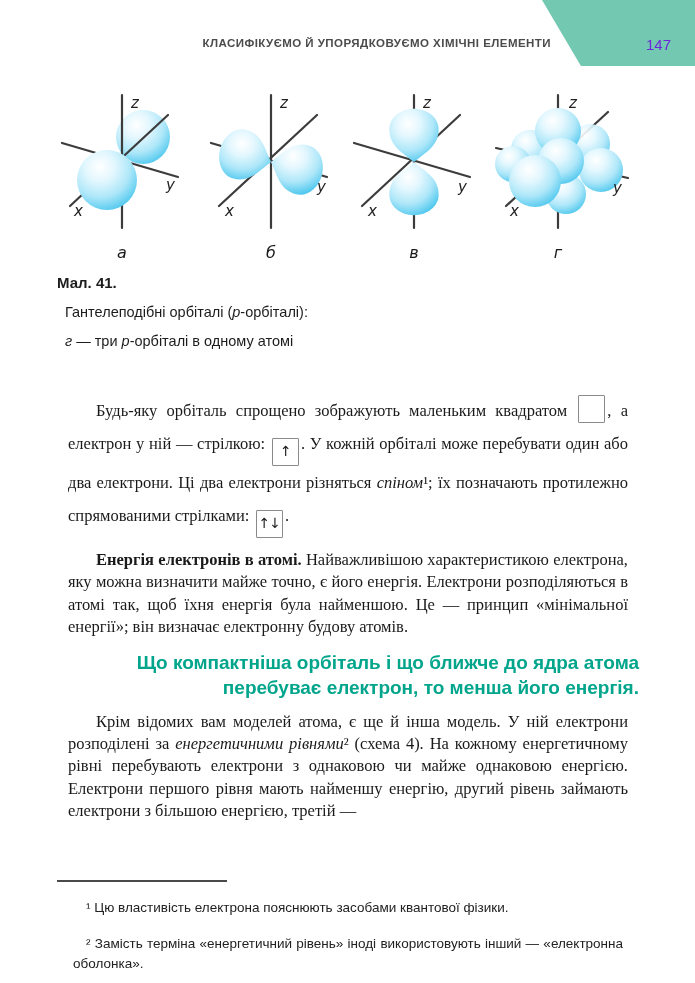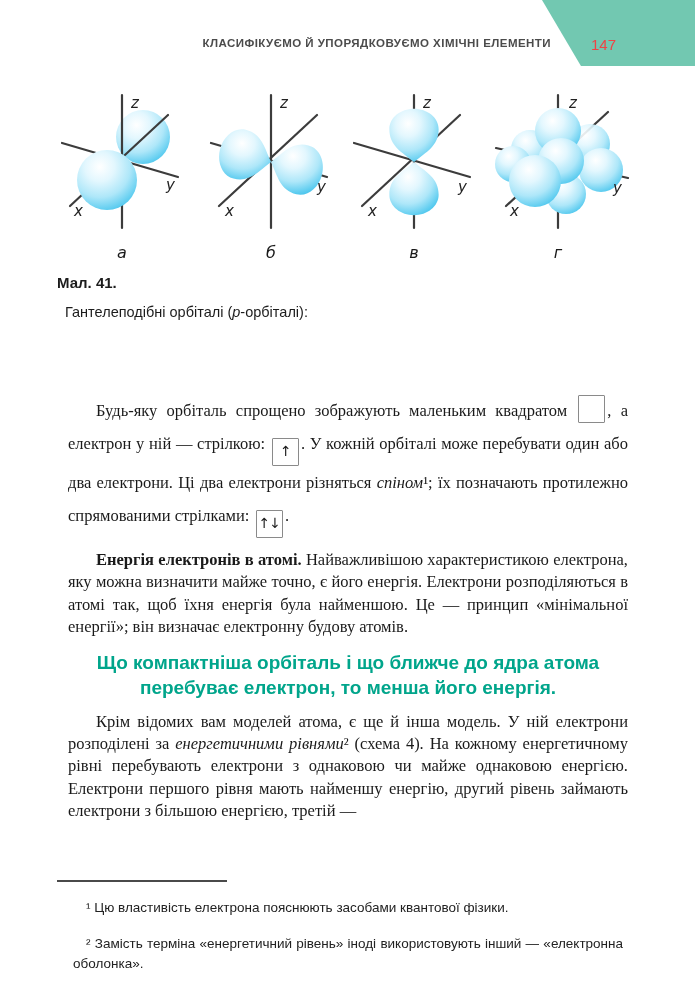--- a/index.html
+++ b/index.html
@@ -5,22 +5,22 @@
   html,body{margin:0;padding:0;background:#ffffff;}
   .page{position:relative;width:695px;height:983px;background:#ffffff;overflow:hidden;
         font-family:"Liberation Serif",serif;color:#1a1a1a;padding-left:24px;}
 
   
   .header-corner{position:absolute;top:0;right:0;width:177px;height:66px;
         background:#72c8b1;clip-path:polygon(0 0,100% 0,100% 100%,22% 100%);}
   .header-title{position:absolute;top:37px;right:168px;white-space:nowrap;
         font-family:"Liberation Sans",sans-serif;font-size:11.5px;font-weight:bold;
         letter-spacing:.45px;color:#4b4b4b;}
-  .page-number{position:absolute;top:36px;right:48px;width:80px;text-align:left;
-        font-family:"Liberation Sans",sans-serif;font-size:15px;color:#ef4444;}
+  .page-number{position:absolute;top:36px;right:48px;width:80px;text-align:right;
+        font-family:"Liberation Sans",sans-serif;font-size:15px;color:#6d28d9;}
 
   
   .figure-svg{position:absolute;top:86px;left:0;}
   .ax{stroke:#3c3c3c;stroke-width:2.2;stroke-linecap:round;fill:none;}
   .axl{font:italic 15px "DejaVu Sans",sans-serif;fill:#222;}
   .plabel{font:italic 16px "DejaVu Sans",sans-serif;fill:#1a1a1a;text-anchor:middle;}
 
   
   .caption{position:absolute;left:57px;top:272px;width:470px;
         font-family:"Liberation Sans",sans-serif;font-size:14.5px;line-height:21.5px;color:#1c1c1c;}
@@ -32,21 +32,21 @@
         font-size:16.5px;}
   .content p{margin:11px;text-indent:28px;}
   .p-wide{line-height:33px;}
   .p-norm{line-height:22.4px;}
   #p2{margin-top:-14px;}
   .inline-box{display:inline-block;min-width:21px;height:26px;padding:0 2px;margin:0 2px;
         border:1px solid #8a8a8a;border-radius:1px;background:#fff;vertical-align:-7px;
         text-align:center;line-height:25px;font-size:14px;letter-spacing:-1px;
         font-family:"DejaVu Sans",sans-serif;text-indent:0;}
   .highlight{margin:9px 0 9px 0;font-family:"Liberation Sans",sans-serif;
-        font-size:19px;font-weight:bold;line-height:25px;color:#00a58b;text-align:center;}
+        font-size:19px;font-weight:bold;line-height:25px;color:#00a58b;text-align:right;}
 
   
   .footnotes{position:absolute;left:57px;top:880px;width:582px;
         font-family:"Liberation Sans",sans-serif;font-size:13.5px;line-height:20px;
         color:#222;text-align:justify;}
   .fn-divider{width:170px;border:none;border-top:2px solid #4a4a4a;margin:0 0 6px 0;}
   .footnotes p{margin:16px;text-indent:13px;}
 </style>
 </head>
 <body>
@@ -119,20 +119,21 @@
       <text x="11" y="-54" class="axl">z</text>
       <text x="55" y="31" class="axl">y</text>
       <text x="-48" y="54" class="axl">x</text>
       <text x="0" y="96" class="plabel">г</text>
     </g>
   </svg>
 
   <div class="caption">
     <p class="cap-title">Мал. 41.</p>
     <p>Гантелеподібні орбіталі (<i>p</i>-орбіталі):</p>
+    <p><i>г</i> — три <i>p</i>-орбіталі в одному атомі</p>
   </div>
 
   <div class="content">
     <p id="p1" class="p-wide">Будь-яку орбіталь спрощено зображують маленьким квадратом <span class="inline-box"></span>, а електрон у ній — стрілкою: <span class="inline-box">↑</span>. У кожній орбіталі може перебувати один або два електрони. Ці два електрони різняться <i>спіном</i>¹; їх позначають протилежно спрямованими стрілками: <span class="inline-box">↑↓</span>.</p>
     <p id="p3" class="p-norm"><b>Енергія електронів в атомі.</b> Найважливішою характеристикою електрона, яку можна визначити майже точно, є його енергія. Електрони розподіляються в атомі так, щоб їхня енергія була найменшою. Це — принцип «мінімальної енергії»; він визначає електронну будову атомів.</p>
     <h2 class="highlight">Що компактніша орбіталь і що ближче до ядра атома перебуває електрон, то менша його енергія.</h2>
     <p id="p4" class="p-norm">Крім відомих вам моделей атома, є ще й інша модель. У ній електрони розподілені за <i>енергетичними рівнями</i>² (схема 4). На кожному енергетичному рівні перебувають електрони з однаковою чи майже однаковою енергією. Електрони першого рівня мають найменшу енергію, другий рівень займають електрони з більшою енергією, третій —</p>
   </div>
 
   <div class="footnotes">

